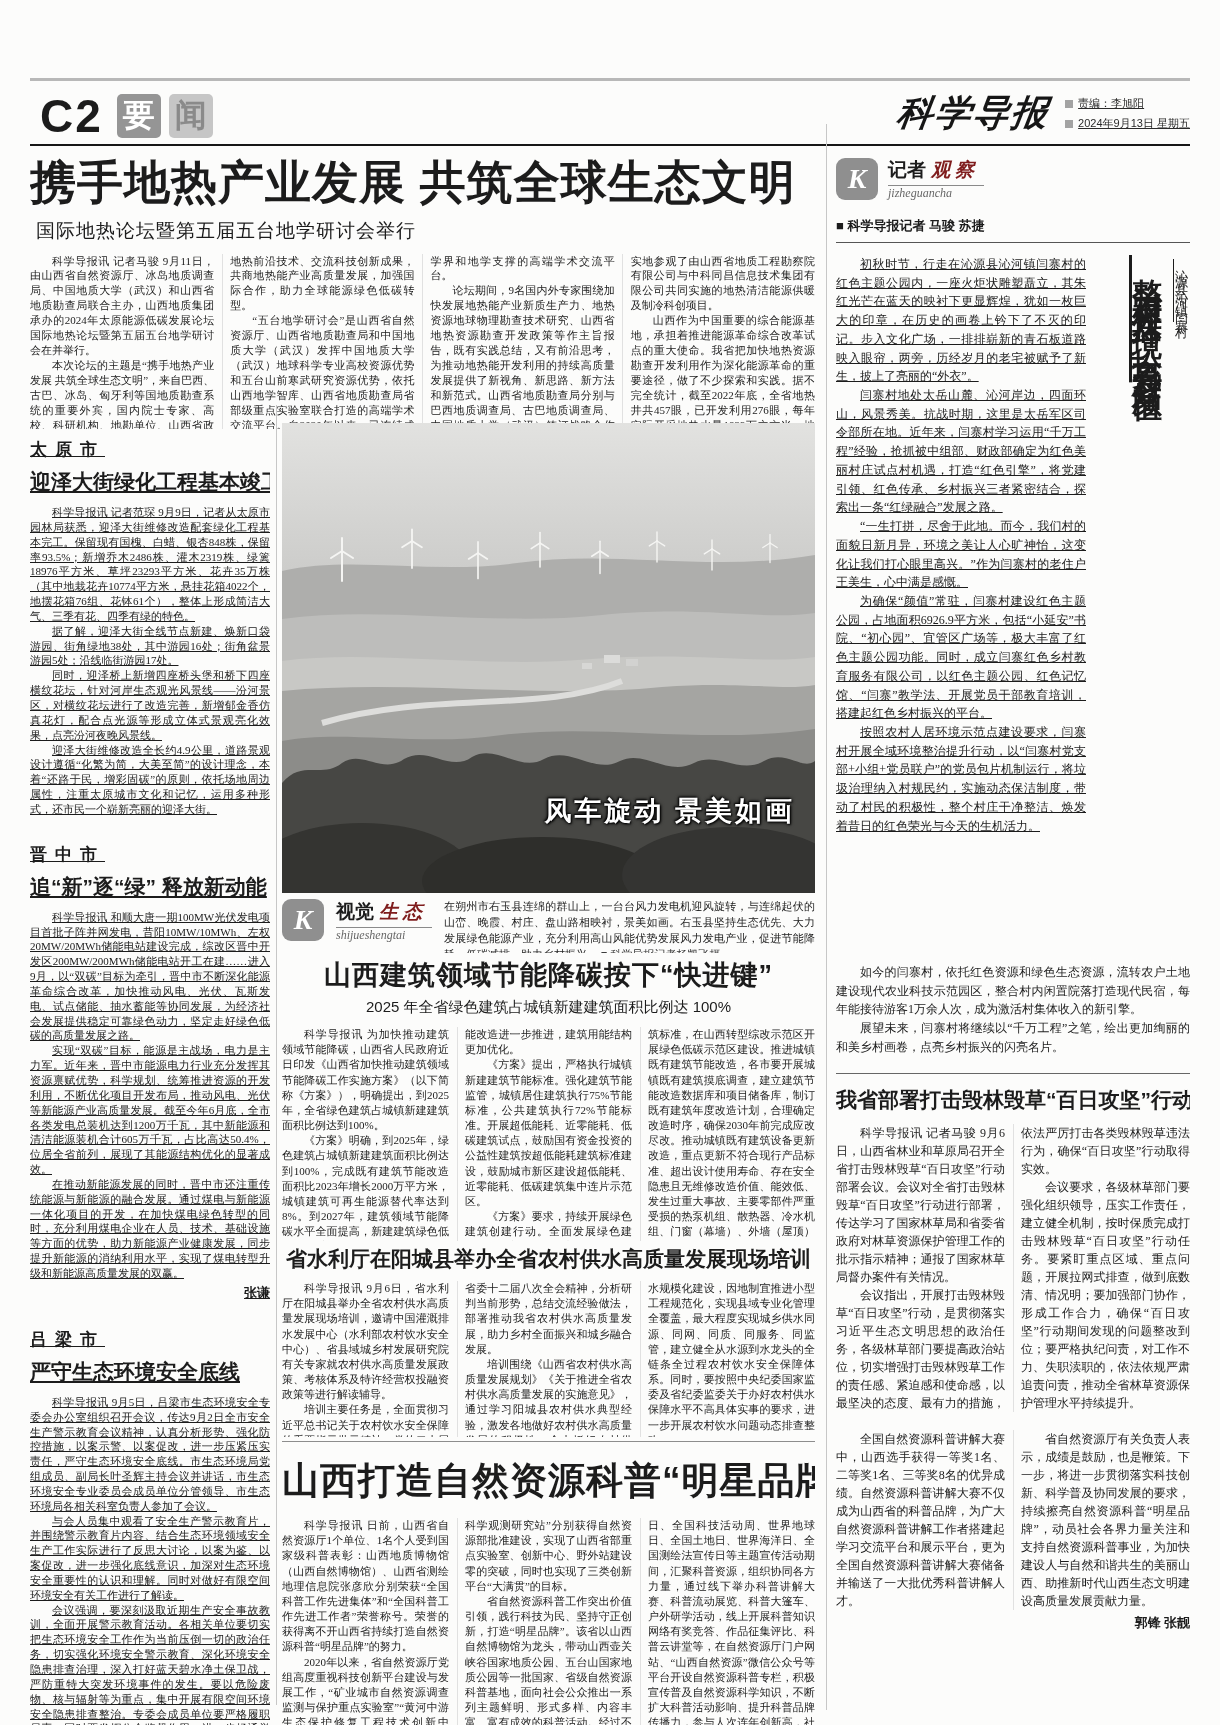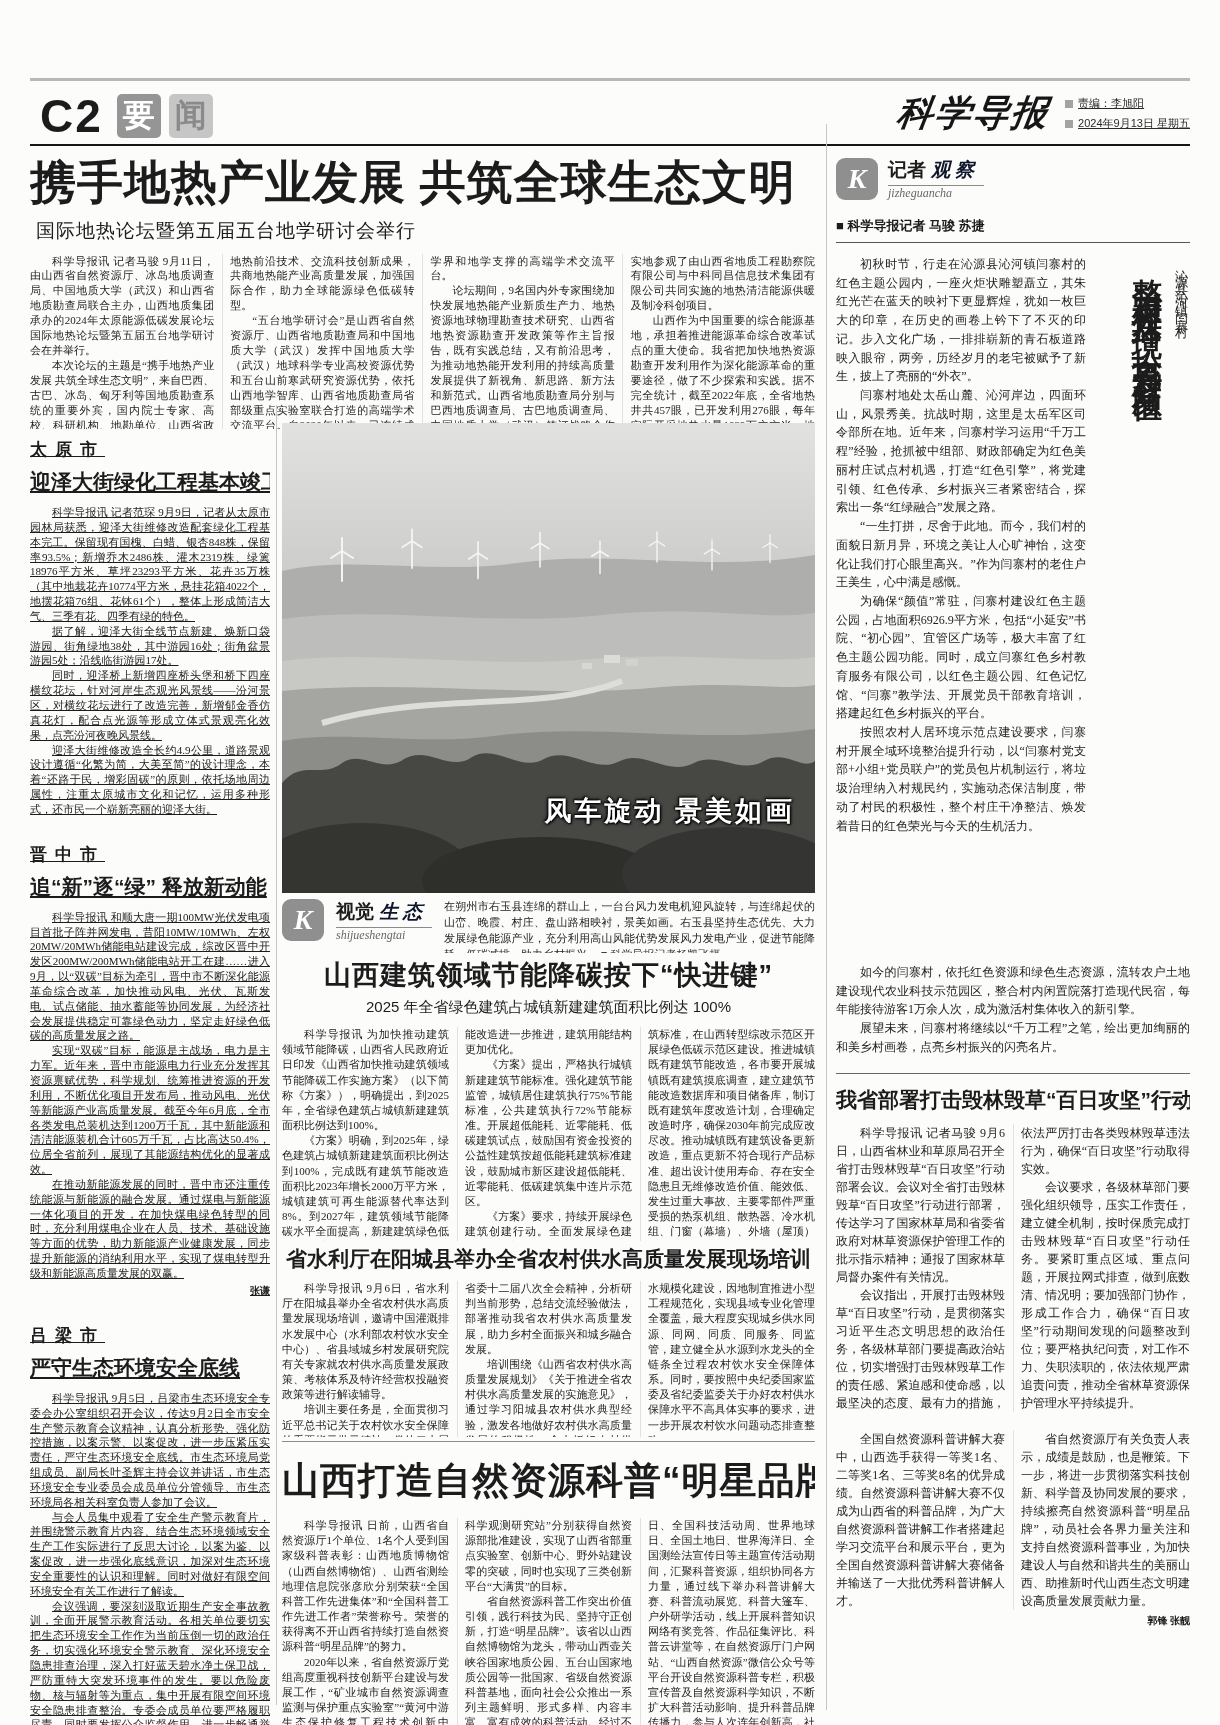--- a/index.html
+++ b/index.html
@@ -19,21 +19,21 @@
   .masthead-logo{font:bold italic 36px "Liberation Serif",serif;transform:skewX(-8deg);letter-spacing:2px;color:#161616;}
   .edition-info{font:11px "Liberation Sans",sans-serif;color:#2a2a2a;line-height:1.8;text-decoration:underline;}
   .sq{display:inline-block;width:8px;height:8px;background:#a3a3a3;margin-right:5px;vertical-align:middle;}
   #black-rule{top:111px;left:30px;width:1160px;height:2px;background:#161616;}
   
   .para{margin:0;text-indent:2em;text-align:justify;}
   .cols{column-gap:16px;column-rule:1px solid #e1e1e1;text-align:justify;}
   .cols-4{column-count:4;}
   .cols-3{column-count:3;}
   .cols-2{column-count:2;}
-  .byline{text-align:right;font-weight:bold;font-size:10px;margin-top:3px;}
+  .byline{text-align:right;font-weight:bold;font-size:13px;margin-top:3px;}
   
   #lead{top:124px;left:30px;width:785px;height:272px;}
   .lead-head{margin:0;font:bold 46px "Liberation Sans",sans-serif;letter-spacing:1px;line-height:1.12;white-space:nowrap;}
   .lead-deck{margin:9px 0 10px 6px;font:19px "Liberation Sans",sans-serif;letter-spacing:1px;}
   .lead-body{font-size:11px;line-height:1.36;}
   
   #left-rail{top:405px;left:30px;width:240px;height:1318px;}
   .rail-sec{margin-bottom:26px;text-decoration:underline;}
   .city{margin:0 0 7px;font:bold 17px "Liberation Sans",sans-serif;letter-spacing:8px;}
   .rail-head{margin:0 0 9px;font:bold 21px "Liberation Sans",sans-serif;white-space:nowrap;letter-spacing:0px;}
@@ -41,39 +41,39 @@
   
   #photo{top:390px;left:282px;width:533px;height:470px;background:#bbb;}
   #photo svg{display:block;}
   .photo-title{position:absolute;right:20px;bottom:64px;font:bold 27px "Liberation Sans",sans-serif;color:#fff;
                letter-spacing:3px;text-shadow:0 0 4px #000,1px 1px 2px #000,-1px -1px 2px #000;}
   #photo-cap{top:866px;left:282px;width:533px;height:54px;display:flex;gap:12px;align-items:flex-start;}
   .klogo{width:42px;height:42px;flex:0 0 42px;background:#8f8f8f;border-radius:9px;color:#fff;display:flex;
          align-items:center;justify-content:center;font:bold italic 28px "Liberation Serif",serif;}
   .klogo-text{width:96px;flex:0 0 96px;}
   .klogo-line1{font:bold 19px "Liberation Sans",sans-serif;white-space:nowrap;}
-  .klogo-script{font:bold italic 19px "Liberation Serif",serif;color:#0f172a;}
+  .klogo-script{font:bold italic 19px "Liberation Serif",serif;color:#7f1d1d;}
   .klogo-pinyin{font:italic 12px "Liberation Serif",serif;color:#666;border-top:1px solid #8a8a8a;margin-top:2px;}
   .cap-text{flex:1;font-size:11px;line-height:1.45;text-align:justify;border-bottom:1px solid #9a9a9a;padding-bottom:4px;}
   .cap-credit{font-family:"Liberation Sans",sans-serif;color:#333;white-space:nowrap;}
   
   #building{top:924px;left:282px;width:533px;height:284px;}
   .mid-head{margin:0 0 5px;font:bold 27px "Liberation Sans",sans-serif;text-align:center;letter-spacing:1px;}
   .mid-deck{margin:0 0 10px;font:15px "Liberation Sans",sans-serif;text-align:center;}
   .mid-body{font-size:11px;line-height:1.38;}
   #water{top:1212px;left:282px;width:533px;height:192px;}
   .mid-head2{margin:0 0 8px;font:bold 21px "Liberation Sans",sans-serif;text-align:center;}
   #kepu{top:1408px;left:282px;width:533px;height:317px;border-top:1px solid #8d8d8d;}
   .kepu-head{margin:14px 0 12px;font:bold 37px "Liberation Sans",sans-serif;text-align:center;letter-spacing:1px;white-space:nowrap;}
   
   #right-rail{top:124px;left:836px;width:354px;height:1600px;}
   .klogo-row{display:flex;align-items:center;gap:10px;margin-bottom:16px;}
   .observer-byline{font:bold 13px "Liberation Sans",sans-serif;border-bottom:1px solid #555;
                    padding-bottom:7px;margin-bottom:12px;}
-  .observer-flex{display:flex;gap:8px;height:702px;}
+  .observer-flex{display:flex;gap:8px;height:702px;text-decoration:underline;}
   .observer-text{flex:1;font-size:12px;line-height:1.56;overflow:hidden;}
   .vert-wrap{writing-mode:vertical-rl;width:96px;flex:0 0 96px;}
   .vert-kicker{display:block;font:13px "Liberation Sans",sans-serif;letter-spacing:7px;color:#222;margin-left:8px;padding-top:4px;}
   .vert-head{display:block;font:bold 30px "Liberation Sans",sans-serif;letter-spacing:7px;line-height:1.1;}
   .observer-tail{font-size:12px;line-height:1.56;margin-top:6px;}
   .sep{height:1px;background:#666;margin:16px 0 12px;}
   .forest-head{margin:4px 0 10px;font:bold 21px "Liberation Sans",sans-serif;text-align:center;white-space:nowrap;}
   .forest-body{font-size:12px;line-height:1.5;}
   .kepu-cont{margin-top:18px;font-size:12px;line-height:1.5;}
 </style>

